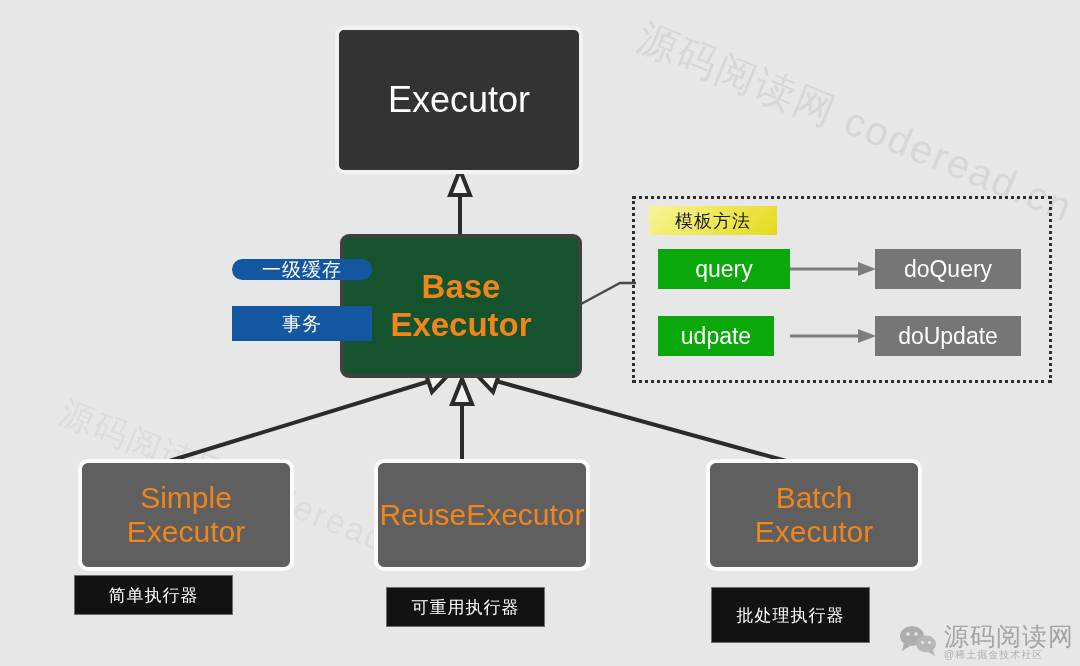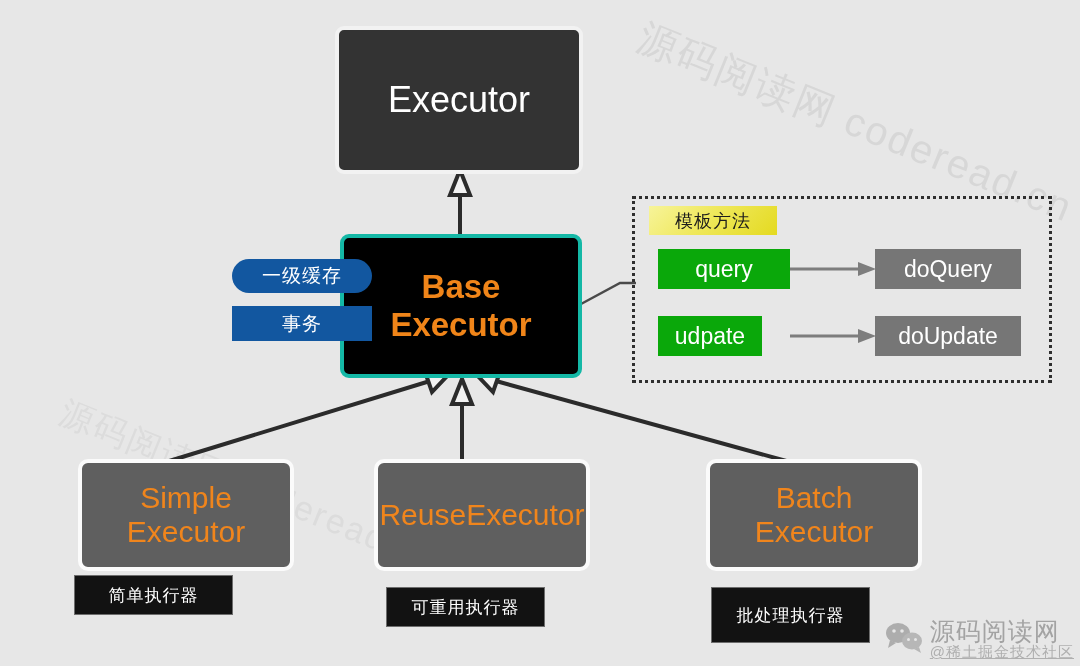--- a/index.html
+++ b/index.html
@@ -47,22 +47,22 @@
   .node-root {
     background: #333333;
     border: 4px solid #f2f2f2;
     border-radius: 9px;
     color: #ffffff;
     font-size: 36px;
     font-weight: 400;
   }
 
   .node-base {
-    background: #000000;
-    border: 4px solid #14b8a6;
+    background: #14532d;
+    border: 4px solid #404040;
     border-radius: 9px;
     color: #f08519;
     font-size: 33px;
     font-weight: 700;
   }
 
   .node-sub {
     background: #5f5f5f;
     border: 4px solid #fbfbfb;
     border-radius: 10px;
@@ -158,24 +158,23 @@
     opacity: 0.62;
   }
   .brand-logo { margin-right: 6px; }
   .brand-text { display: flex; flex-direction: column; line-height: 1.05; }
   .brand-name {
     font-size: 25px;
     color: #7a7a7a;
     letter-spacing: 1px;
   }
   .brand-sub {
-    font-size: 15px;
+    font-size: 10px;
     color: #8d8d8d;
     letter-spacing: 1px;
-    text-decoration: underline;
   }
 </style>
 </head>
 <body>
 
 <div id="canvas">
 
   <div class="wm-diagonal wm-1">源码阅读网 coderead.cn</div>
   <div class="wm-diagonal wm-2">源码阅读网 coderead.cn</div>
 
@@ -204,41 +203,41 @@
 
   <div class="node node-root" style="left:335px; top:26px; width:248px; height:148px;">
     <span>Executor</span>
   </div>
 
   <div class="node node-base" style="left:340px; top:234px; width:242px; height:144px; flex-direction:column;">
     <span>Base</span>
     <span>Executor</span>
   </div>
 
-  <div class="tag-blue" style="left:232px; top:259px; width:140px; height:34px;border-radius:17px;">
+  <div class="tag-blue" style="left:232px; top:259px; width:140px; height:21px;border-radius:17px;">
     <span>一级缓存</span>
   </div>
   <div class="tag-blue" style="left:232px; top:306px; width:140px; height:35px;">
     <span>事务</span>
   </div>
 
   <div class="panel-dotted" style="left:632px; top:196px; width:420px; height:187px;"></div>
 
   <div class="panel-title" style="left:649px; top:206px; width:128px; height:29px;">
     <span>模板方法</span>
   </div>
 
   <div class="mbox-green" style="left:658px; top:249px; width:132px; height:40px;">
     <span>query</span>
   </div>
   <div class="mbox-gray" style="left:875px; top:249px; width:146px; height:40px;">
     <span>doQuery</span>
   </div>
 
-  <div class="mbox-green" style="left:658px; top:316px; width:104px; height:40px;">
+  <div class="mbox-green" style="left:658px; top:316px; width:116px; height:40px;">
     <span>udpate</span>
   </div>
   <div class="mbox-gray" style="left:875px; top:316px; width:146px; height:40px;">
     <span>doUpdate</span>
   </div>
 
   <div class="node node-sub" style="left:58px; top:459px; width:216px; height:112px; flex-direction:column;">
     <span>Simple</span>
     <span>Executor</span>
   </div>

